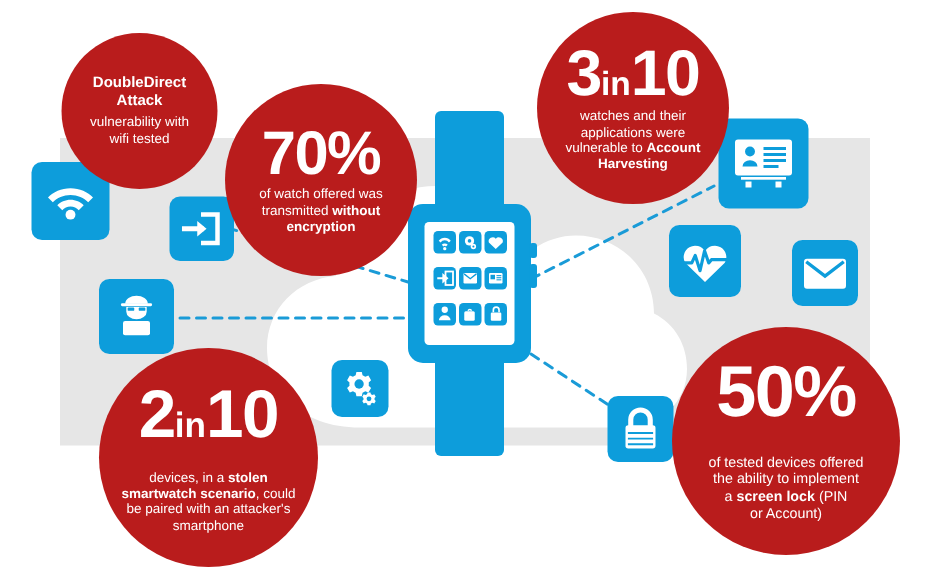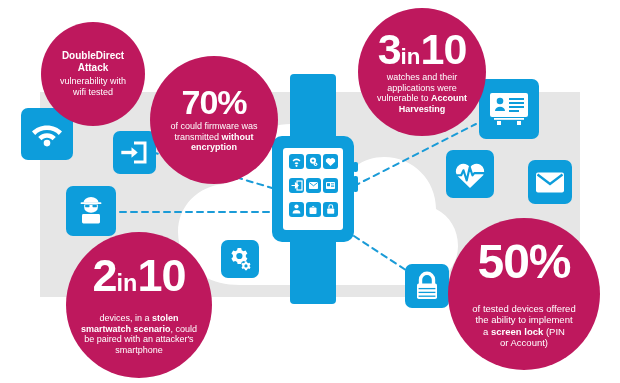--- a/index.html
+++ b/index.html
@@ -31,21 +31,21 @@
     background:#0d9ddb;
     border-radius:7px;
     display:flex;align-items:center;justify-content:center;
   }
   .sqicon svg{display:block;}
 
   
   .circle{
     position:absolute;
     border-radius:50%;
-    background:#be185d;
+    background:#b91c1c;
     color:#ffffff;
     display:flex;flex-direction:column;
     align-items:center;justify-content:center;
     text-align:center;
     box-sizing:border-box;
   }
   .circle .big{
     font-weight:bold;
     line-height:0.92;
     letter-spacing:-1px;
@@ -57,21 +57,21 @@
     padding:0 10px;
   }
   .circle .body b{font-weight:bold;}
 
   
   #c-doubledirect{left:41px;top:22px;width:104px;height:104px;}
   #c-doubledirect .body{font-size:9px;padding:0 9px;}
   #c-doubledirect .hd{font-size:10px;font-weight:bold;line-height:1.2;margin-bottom:2px;}
 
   #c-70{left:150px;top:56px;width:128px;height:128px;}
-  #c-70 .big{font-size:34px;margin-bottom:3px;}
+  #c-70 .big{font-size:41px;margin-bottom:3px;}
   #c-70 .body{font-size:9px;}
 
   #c-3in10{left:358px;top:8px;width:128px;height:128px;}
   #c-3in10 .big{font-size:43px;margin-bottom:3px;}
   #c-3in10 .body{font-size:9px;}
 
   #c-2in10{left:66px;top:232px;width:146px;height:146px;}
   #c-2in10 .big{font-size:45px;margin-bottom:17px;}
   #c-2in10 .body{font-size:9px;padding:0 12px;}
 
@@ -265,21 +265,21 @@
     </div>
     <div class="body">
       <span>vulnerability with</span><br>
       <span>wifi tested</span>
     </div>
   </div>
 
   <div class="circle" id="c-70">
     <div class="big">70%</div>
     <div class="body">
-      <span>of could firmware was</span><br>
+      <span>of watch offered was</span><br>
       <span>transmitted </span><b>without</b><br>
       <b>encryption</b>
     </div>
   </div>
 
   <div class="circle" id="c-3in10">
     <div class="big">
       <span>3</span><span class="sml">in</span><span>10</span>
     </div>
     <div class="body">

